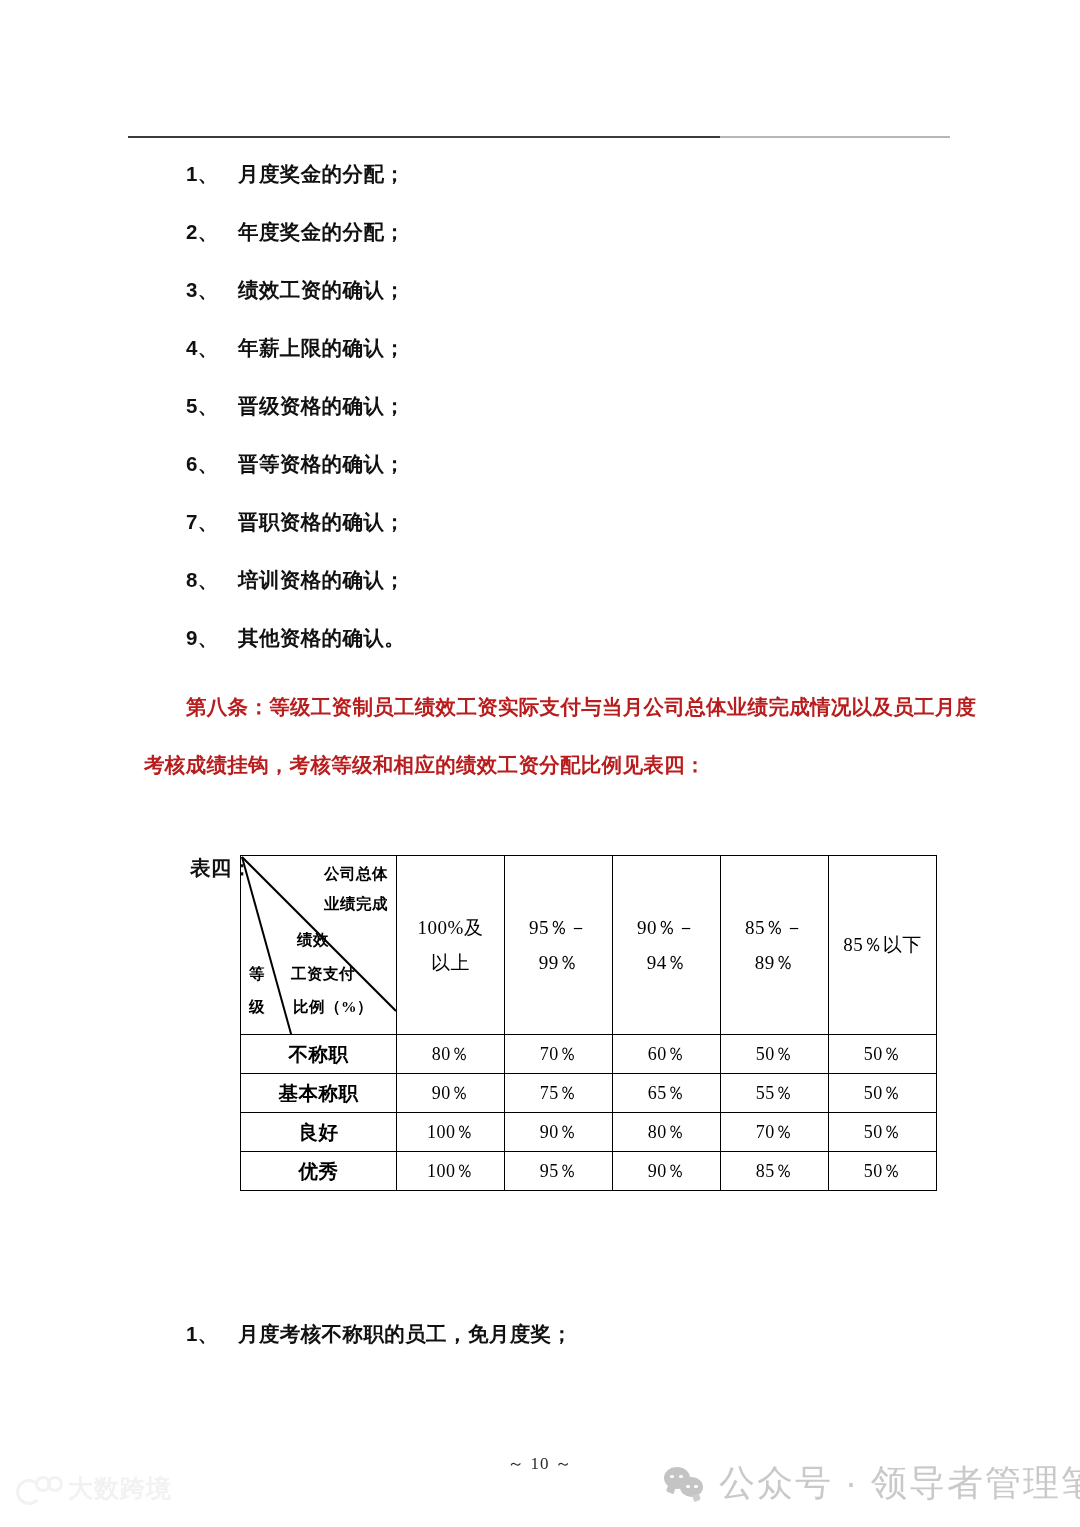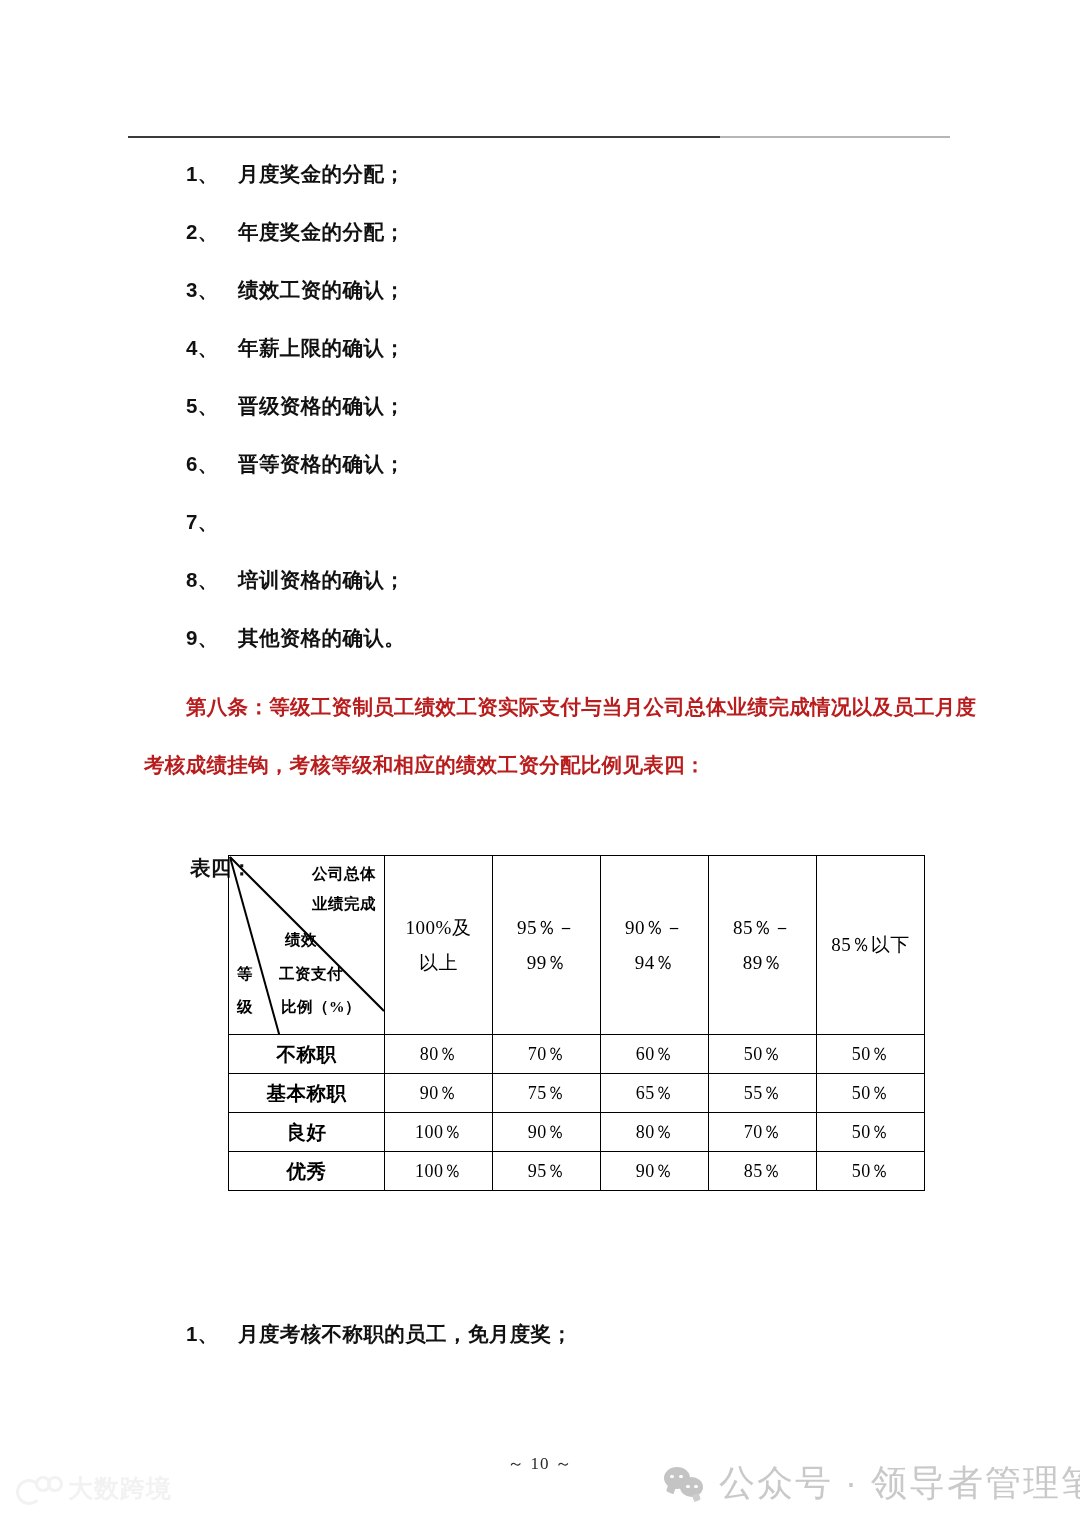--- a/index.html
+++ b/index.html
@@ -103,20 +103,21 @@
   
   .tbl-wrap {
     position: absolute;
     left: 228px;
     top: 855px;
   }
   table.grade-table {
     border-collapse: collapse;
     font-family: "Liberation Serif", "DejaVu Serif", serif;
     table-layout: fixed;
+    margin-left: 12px;
   }
   table.grade-table td {
     border: 1.6px solid #000;
     text-align: center;
     vertical-align: middle;
     font-size: 18px;
     letter-spacing: 0.5px;
     padding: 0;
   }
   table.grade-table td.corner {
@@ -301,20 +302,21 @@
     <div class="num-item">
       <span class="idx">5、</span>
       <span class="txt">晋级资格的确认；</span>
     </div>
     <div class="num-item">
       <span class="idx">6、</span>
       <span class="txt">晋等资格的确认；</span>
     </div>
     <div class="num-item">
       <span class="idx">7、</span>
+      <span class="txt">晋职资格的确认；</span>
     </div>
     <div class="num-item">
       <span class="idx">8、</span>
       <span class="txt">培训资格的确认；</span>
     </div>
     <div class="num-item">
       <span class="idx">9、</span>
       <span class="txt">其他资格的确认。</span>
     </div>
   </div>

